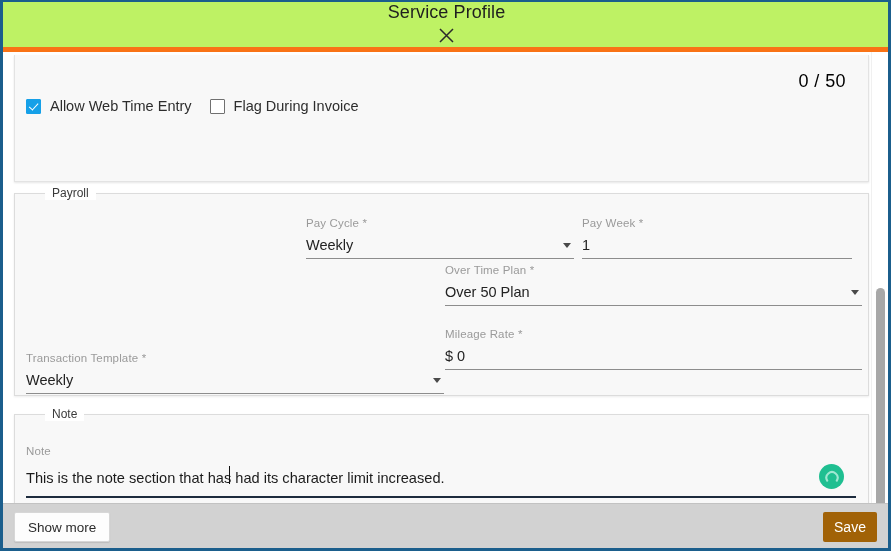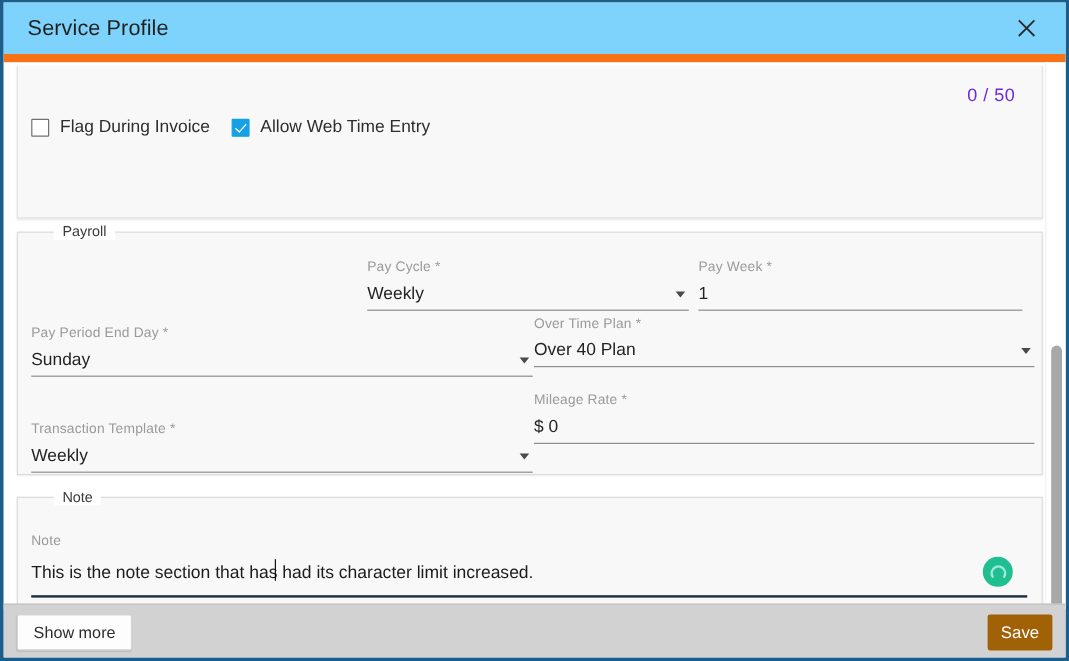--- a/index.html
+++ b/index.html
@@ -24,26 +24,27 @@
     border-bottom: 3px solid #1b5e8c;
     overflow: hidden;
   }
 
   
   #dialog-header {
     position: absolute;
     left: 0; top: 0;
     width: 885px;
     height: 50px;
-    background: #7dd3fc;
-    border-bottom: 7px solid #f97316;
+    background: #bef264;
+    border-bottom: 5px solid #f97316;
     display: flex;
     align-items: center;
     justify-content: space-between;
     padding: 0 18px 0 20px;
+    flex-direction: column;
   }
   #dialog-title {
     font-size: 18px;
     color: #1f1f1f;
     letter-spacing: .1px;
   }
   #close-btn {
     width: 30px; height: 30px;
     display: flex; align-items: center; justify-content: center;
     cursor: pointer;
@@ -68,22 +69,22 @@
     width: 855px;
     height: 127px;
     background: #f8f8f8;
     border: 1px solid #e3e3e3;
     border-top: none;
     box-shadow: 0 1px 2px rgba(0,0,0,.10);
   }
   #top-counter {
     position: absolute;
     right: 22px; top: 16px;
-    font-size: 15px;
-    color: #6d28d9;
+    font-size: 18px;
+    color: #000000;
     letter-spacing: .4px;
   }
   #checkbox-row {
     position: absolute;
     left: 11px; top: 43px;
     display: flex;
     align-items: center;
   }
   .cb-item {
     display: flex;
@@ -301,27 +302,27 @@
     </div>
   </div>
 
   <div id="dialog-body">
 
     <div id="top-card">
       <div id="top-counter">0 / 50</div>
 
       <div id="checkbox-row">
         <label class="cb-item">
+          <span class="cb-box checked"></span>
+          <span class="cb-label">Allow Web Time Entry</span>
+        </label>
+        <label class="cb-item">
           <span class="cb-box"></span>
           <span class="cb-label">Flag During Invoice</span>
         </label>
-        <label class="cb-item">
-          <span class="cb-box checked"></span>
-          <span class="cb-label">Allow Web Time Entry</span>
-        </label>
       </div>
     </div>
 
     <div id="payroll-panel" class="panel">
       <span class="panel-legend">Payroll</span>
 
       <div class="field" id="f-pay-period">
         <span class="field-label"></span>
       </div>
 
@@ -333,32 +334,25 @@
         </div>
       </div>
 
       <div class="field" id="f-pay-week">
         <span class="field-label">Pay Week *</span>
         <div class="field-line">
           <span class="field-value">1</span>
         </div>
       </div>
 
-      <div class="field" id="f-pay-period-end">
-        <span class="field-label">Pay Period End Day *</span>
-        <div class="field-line">
-          <span class="field-value">Sunday</span>
-          <span class="caret"></span>
-        </div>
-      </div>
 
       <div class="field" id="f-overtime-plan">
         <span class="field-label">Over Time Plan *</span>
         <div class="field-line">
-          <span class="field-value">Over 40 Plan</span>
+          <span class="field-value">Over 50 Plan</span>
           <span class="caret"></span>
         </div>
       </div>
 
       <div class="field" id="f-transaction-tpl">
         <span class="field-label">Transaction Template *</span>
         <div class="field-line">
           <span class="field-value">Weekly</span>
           <span class="caret"></span>
         </div>

